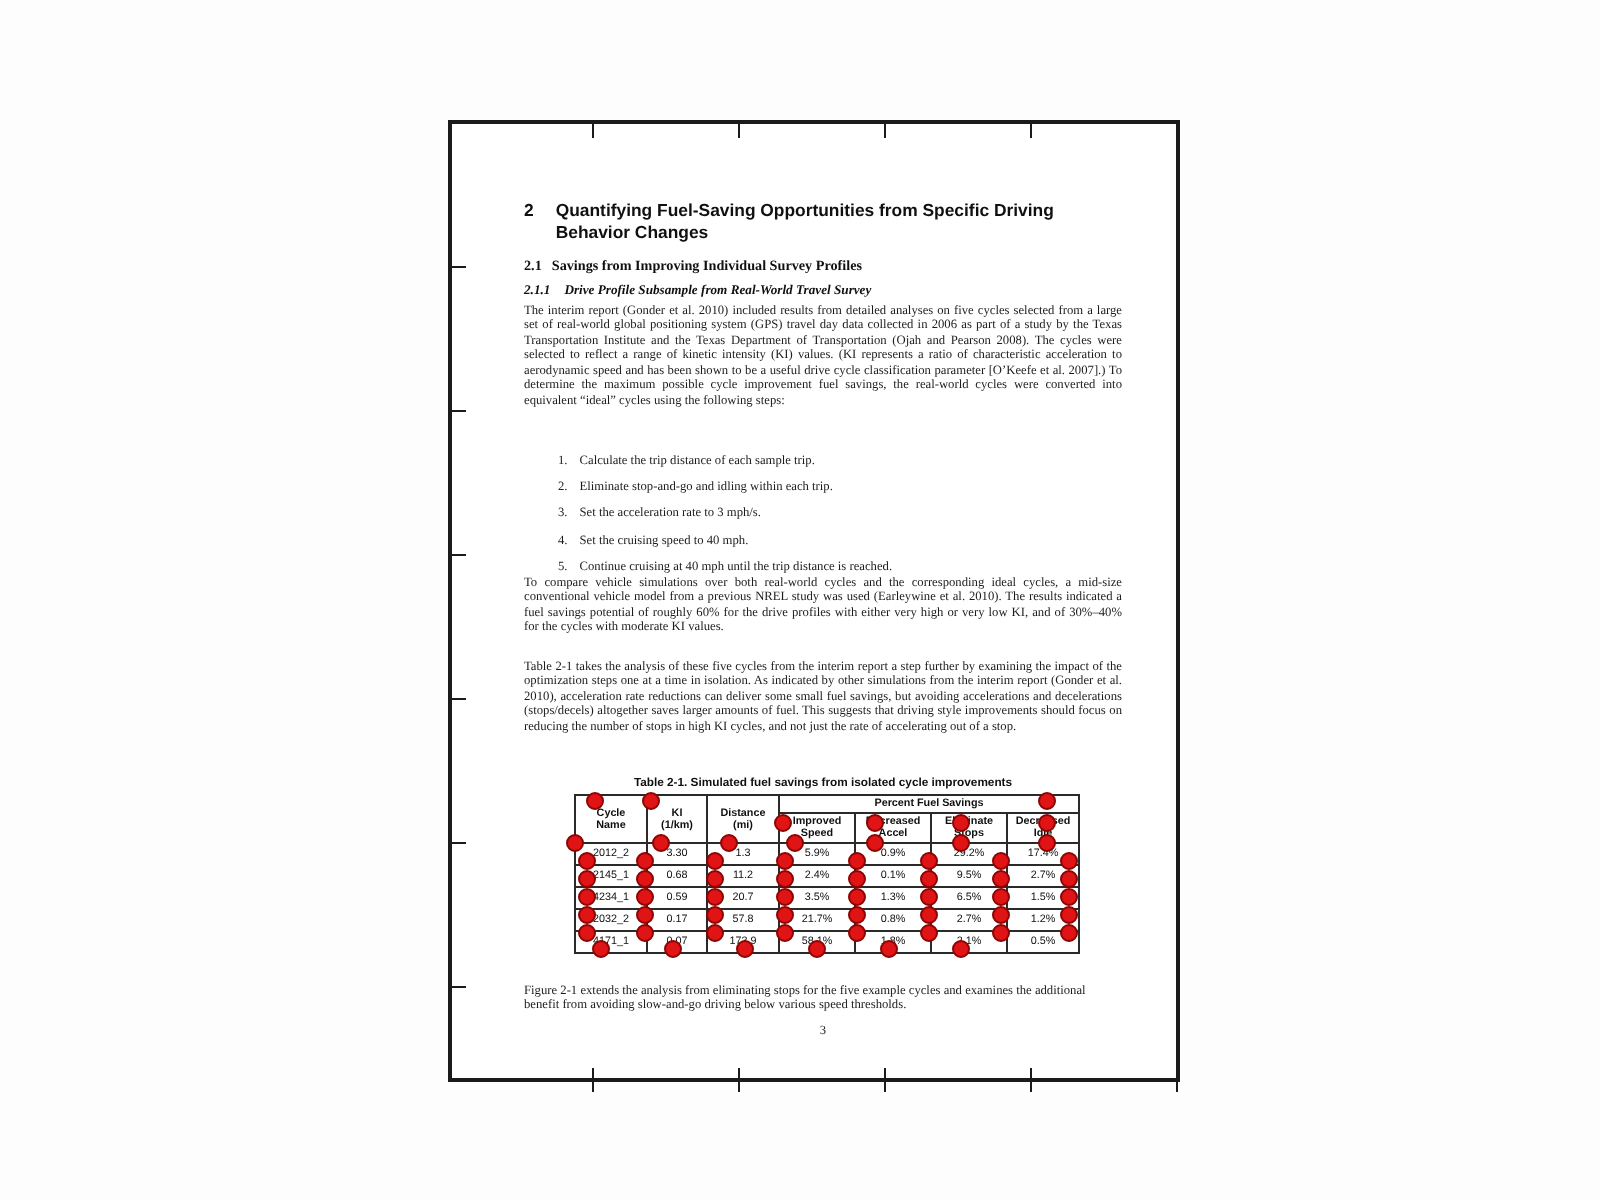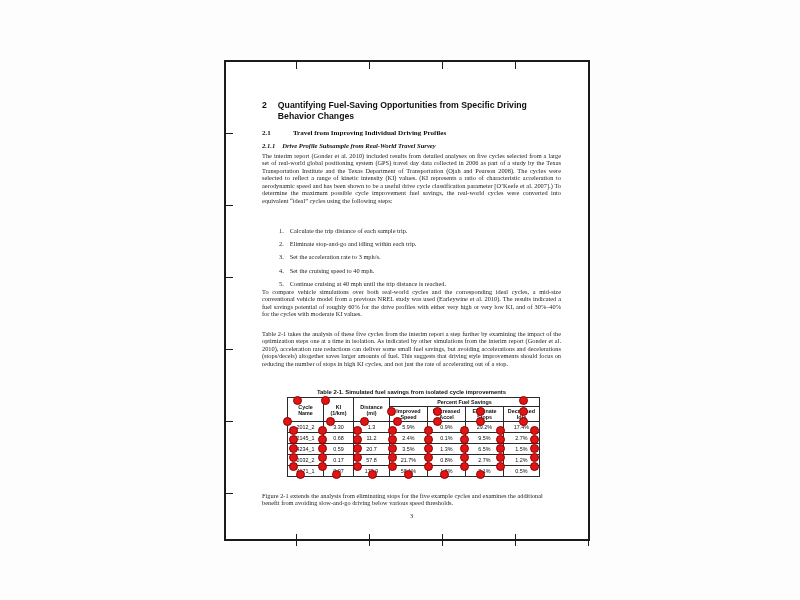--- a/index.html
+++ b/index.html
@@ -6,21 +6,21 @@
   .canvas { position:relative; width:800px; height:600px; background:#fdfdfd; overflow:hidden;
             font-family:"Liberation Serif", serif; }
   .frame { position:absolute; left:224px; top:60px; width:366px; height:481px;
            border:2px solid #1b1b1b; box-sizing:border-box; background:#ffffff; }
   .tick { position:absolute; background:#1b1b1b; }
   
   .h1 { position:absolute; left:36px; top:38px; width:300px; color:#101010;
         font-family:"Liberation Sans", sans-serif; font-weight:bold; font-size:8.7px;
         line-height:10.6px; display:flex; gap:11px; }
   .h2 { position:absolute; left:36px; top:67px; color:#101010;
-        font-weight:bold; font-size:7.1px; display:flex; gap:22px; }
+        font-weight:bold; font-size:7.1px; display:flex; gap:5px; }
   .h3 { position:absolute; left:36px; top:80px; color:#101010;
         font-weight:bold; font-style:italic; font-size:6.6px; display:flex; gap:7px; }
   .para { position:absolute; left:36px; width:299px; margin:0; color:#1c1c1c;
           font-size:6.35px; line-height:7.45px; text-align:justify; }
   .p1 { top:90px; } .p2 { top:226px; } .p3 { top:268px; } .p4 { top:430px; text-align:left; }
   .steps { position:absolute; left:53px; top:165px; margin:0; padding:0; list-style:none;
            color:#1c1c1c; font-size:6.35px; line-height:7.3px; }
   .steps li { display:flex; gap:6px; margin-bottom:5.9px; }
   .tbl-title { position:absolute; left:36px; top:327px; width:299px; text-align:center;
                font-family:"Liberation Sans", sans-serif; font-weight:bold; font-size:5.9px; color:#101010; }
@@ -45,21 +45,21 @@
   <div class="frame">
     <div>
 
       <div class="h1">
         <span>2</span>
         <span>Quantifying Fuel-Saving Opportunities from Specific Driving Behavior Changes</span>
       </div>
 
       <div class="h2">
         <span>2.1</span>
-        <span>Travel from Improving Individual Driving Profiles</span>
+        <span>Savings from Improving Individual Survey Profiles</span>
       </div>
 
       <div class="h3">
         <span>2.1.1</span>
         <span>Drive Profile Subsample from Real-World Travel Survey</span>
       </div>
 
       <p class="para p1">The interim report (Gonder et al. 2010) included results from detailed analyses on five cycles selected from a large set of real-world global positioning system (GPS) travel day data collected in 2006 as part of a study by the Texas Transportation Institute and the Texas Department of Transportation (Ojah and Pearson 2008). The cycles were selected to reflect a range of kinetic intensity (KI) values. (KI represents a ratio of characteristic acceleration to aerodynamic speed and has been shown to be a useful drive cycle classification parameter [O’Keefe et al. 2007].) To determine the maximum possible cycle improvement fuel savings, the real-world cycles were converted into equivalent “ideal” cycles using the following steps:</p>
 
       <ol class="steps">

